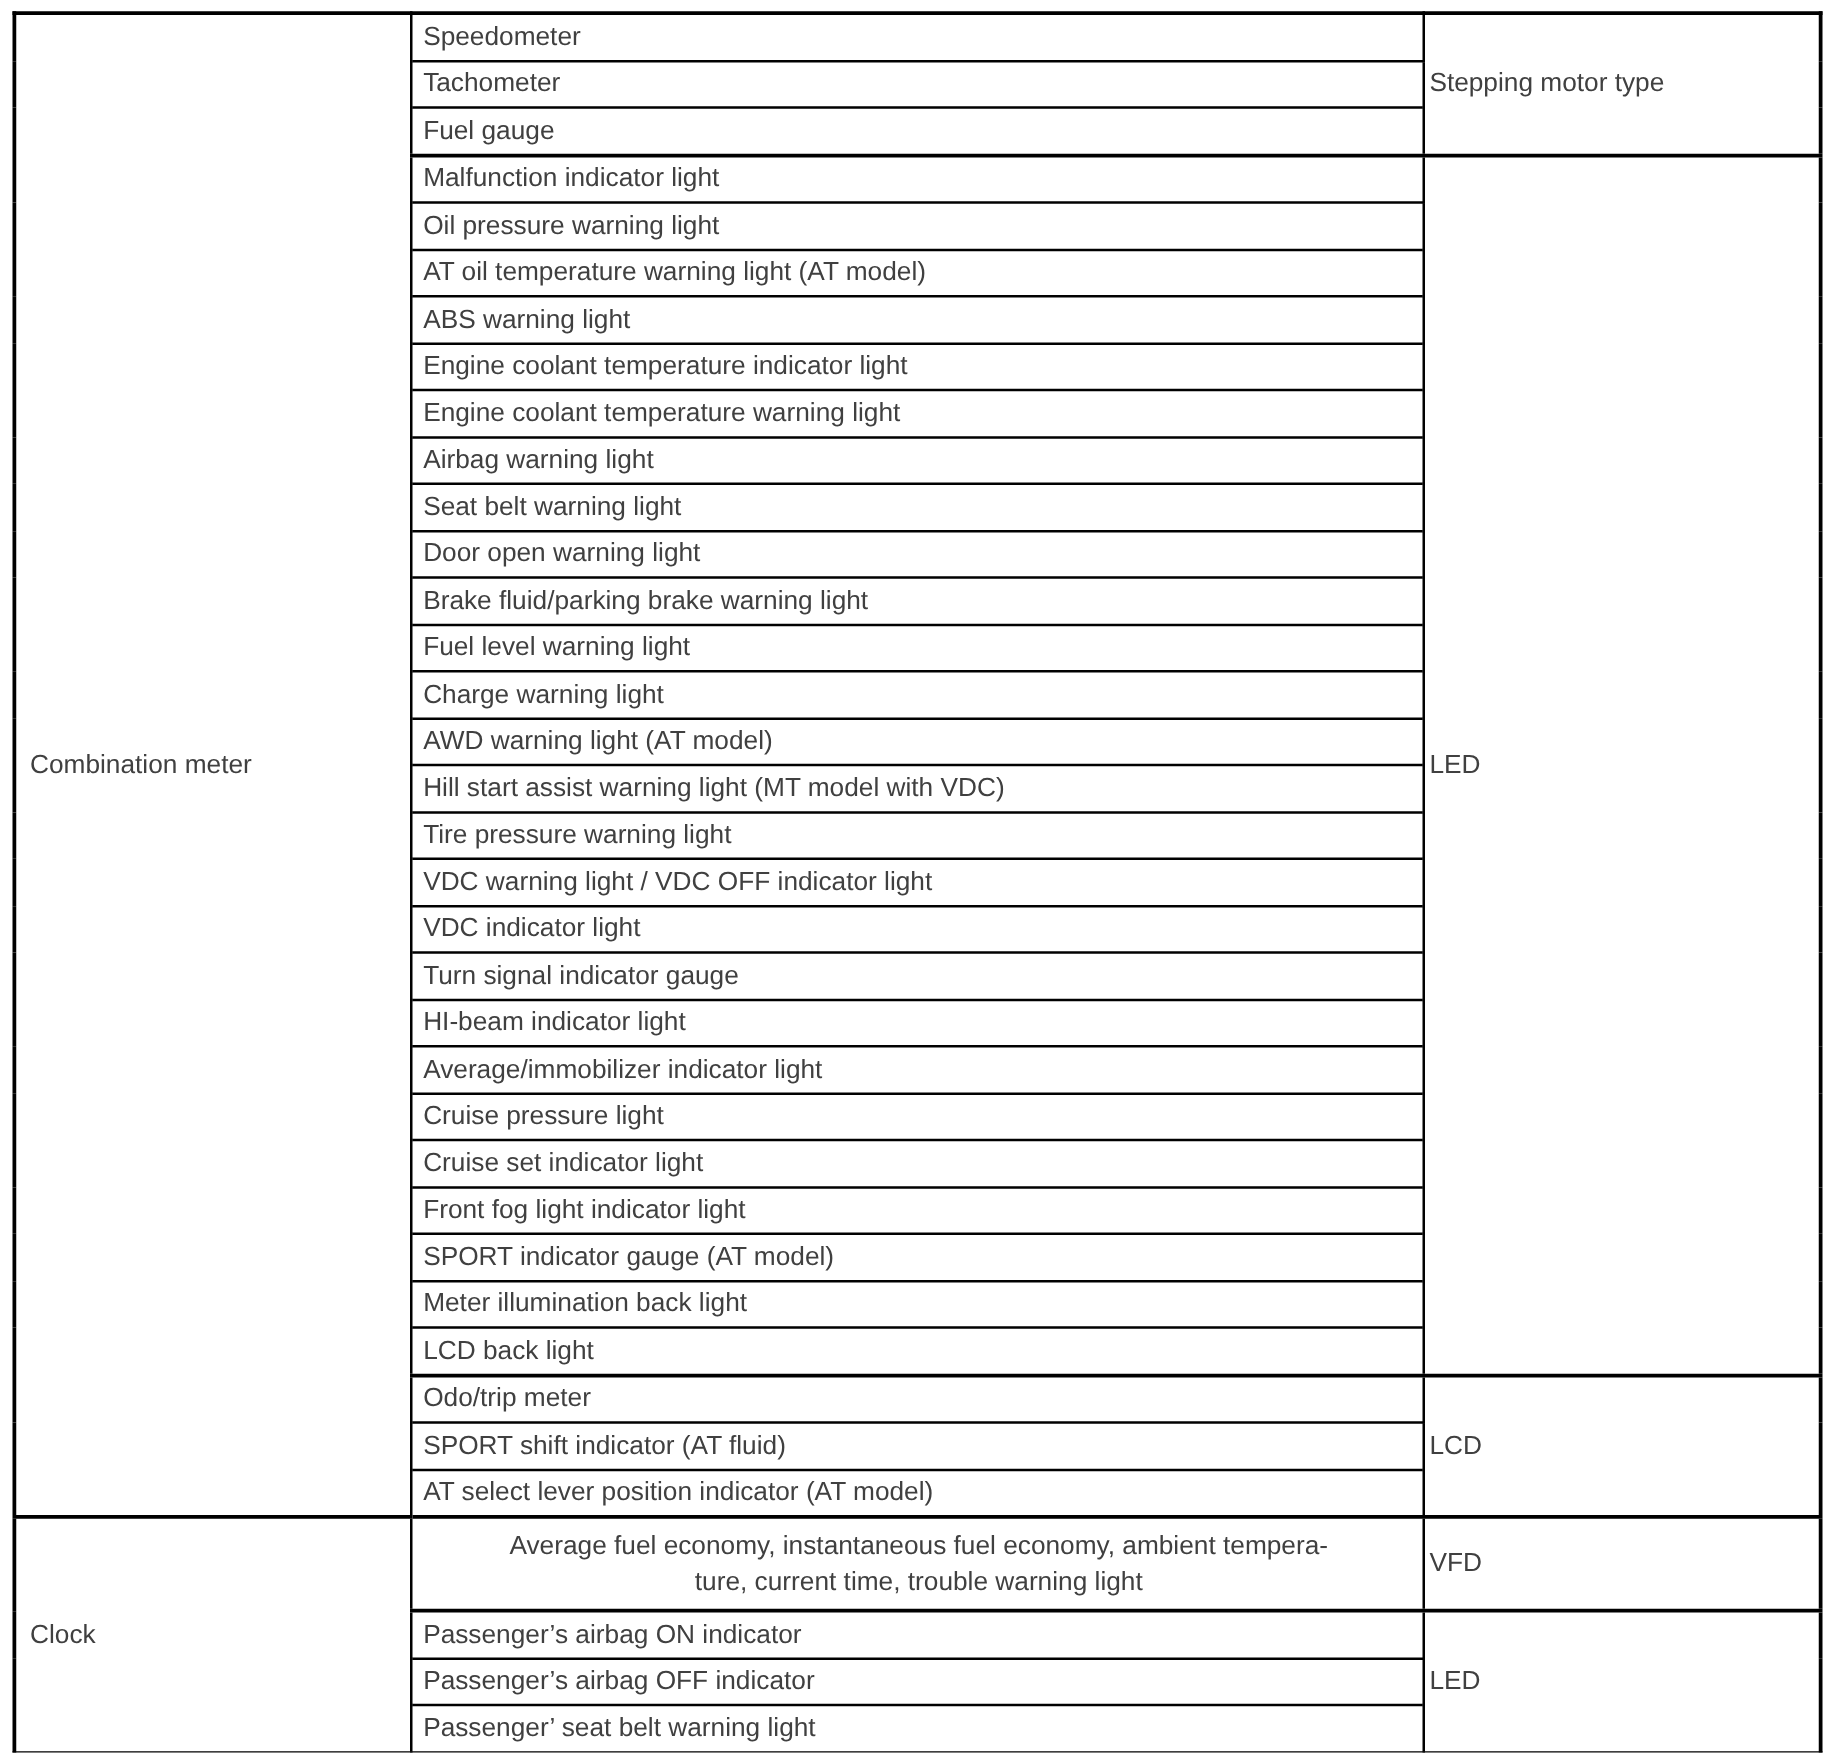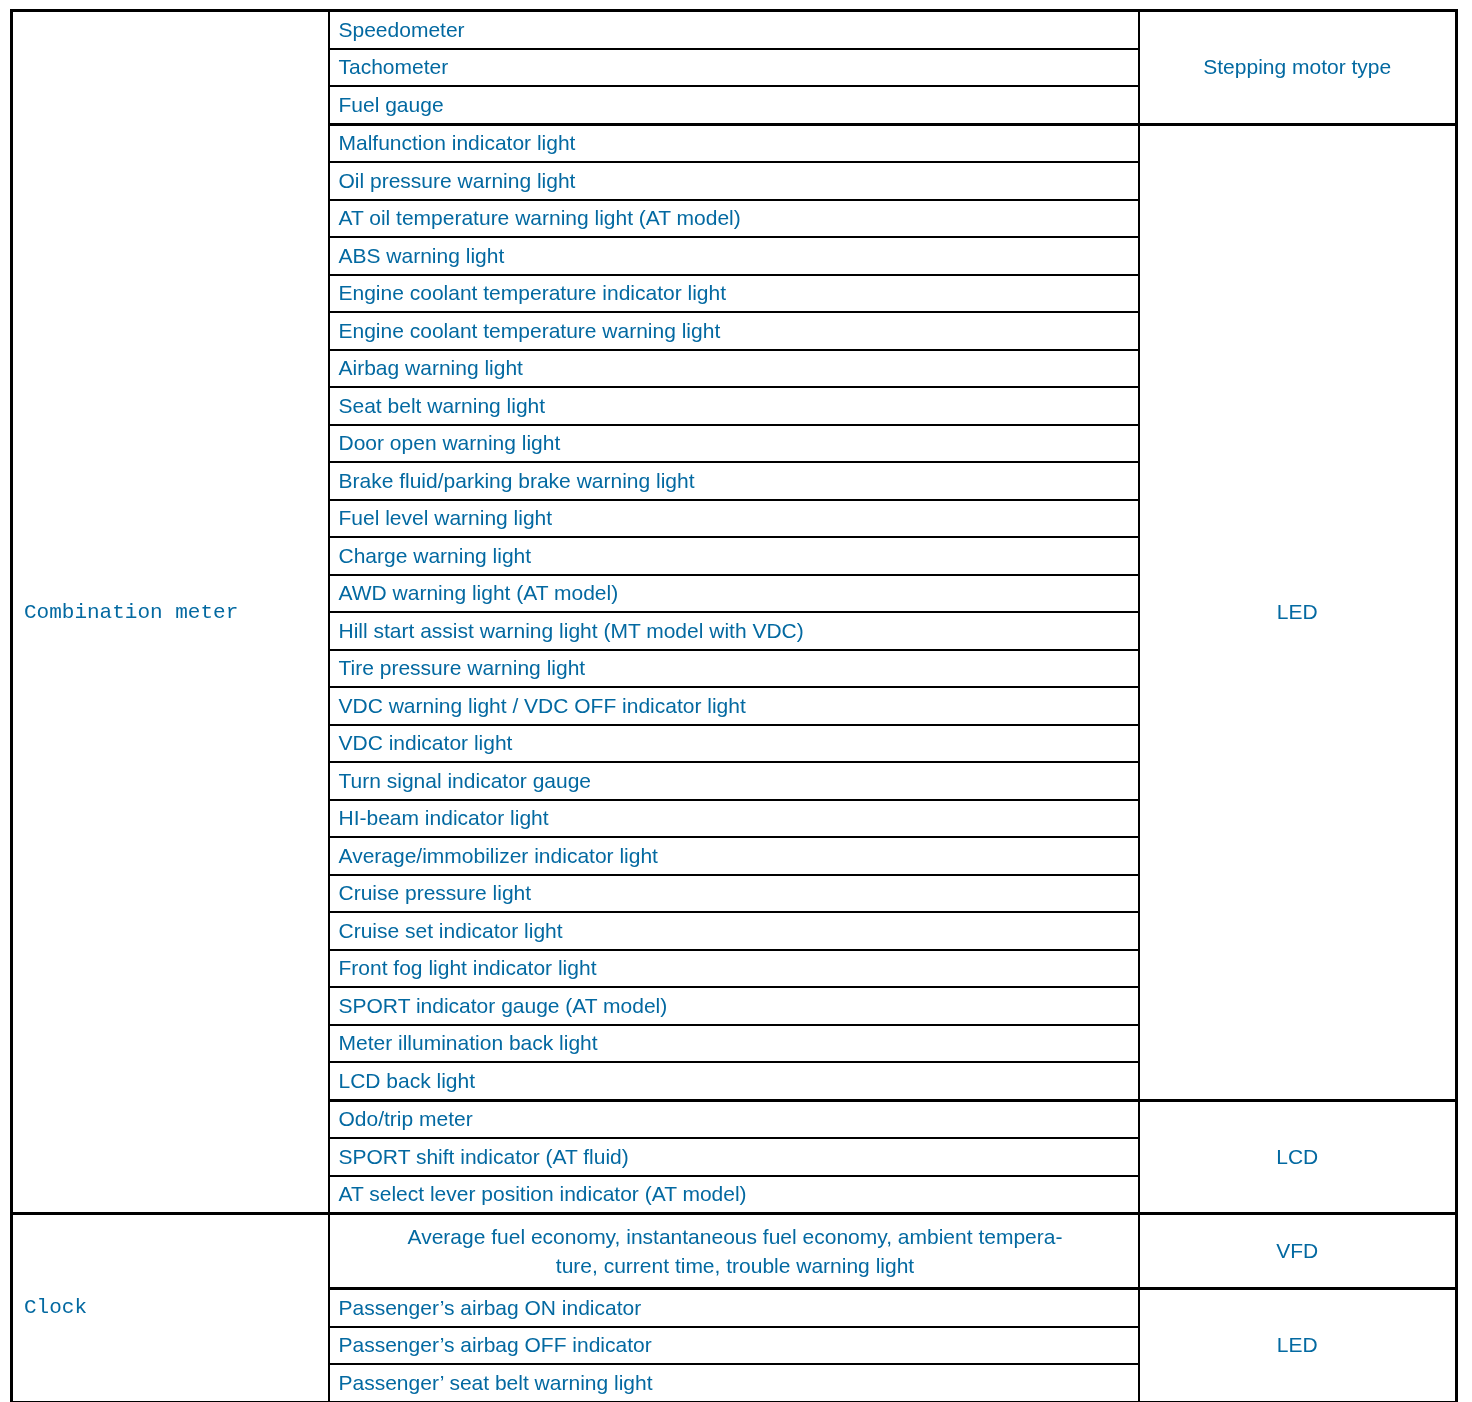--- a/index.html
+++ b/index.html
@@ -16,35 +16,34 @@
     margin: 9px 0 0 10px;
     width: 1445px;
     border: 3px solid #000000;
   }
   col.c-category { width: 317px; }
   col.c-item     { width: 810px; }
   col.c-type     { width: 318px; }
   td {
     border: 2px solid #000000;
     font-size: 21px;
-    color: #0369a1;
+    color: #404040;
     height: 35.5px;
     padding: 0 6px 0 9px;
     vertical-align: middle;
     white-space: nowrap;
     overflow: hidden;
     background: #ffffff;
   }
   td.category {
     padding-left: 11px;
     white-space: nowrap;
-    font-family: Liberation Mono, monospace;
   }
   td.type {
-    text-align: center;
+    text-align: left;
     padding: 0 4px;
   }
   tr.sec > td {
     border-top-width: 3px;
   }
   td.two-line {
     white-space: pre-line;
     line-height: 29px;
     height: 66px;
     padding-top: 3px;

